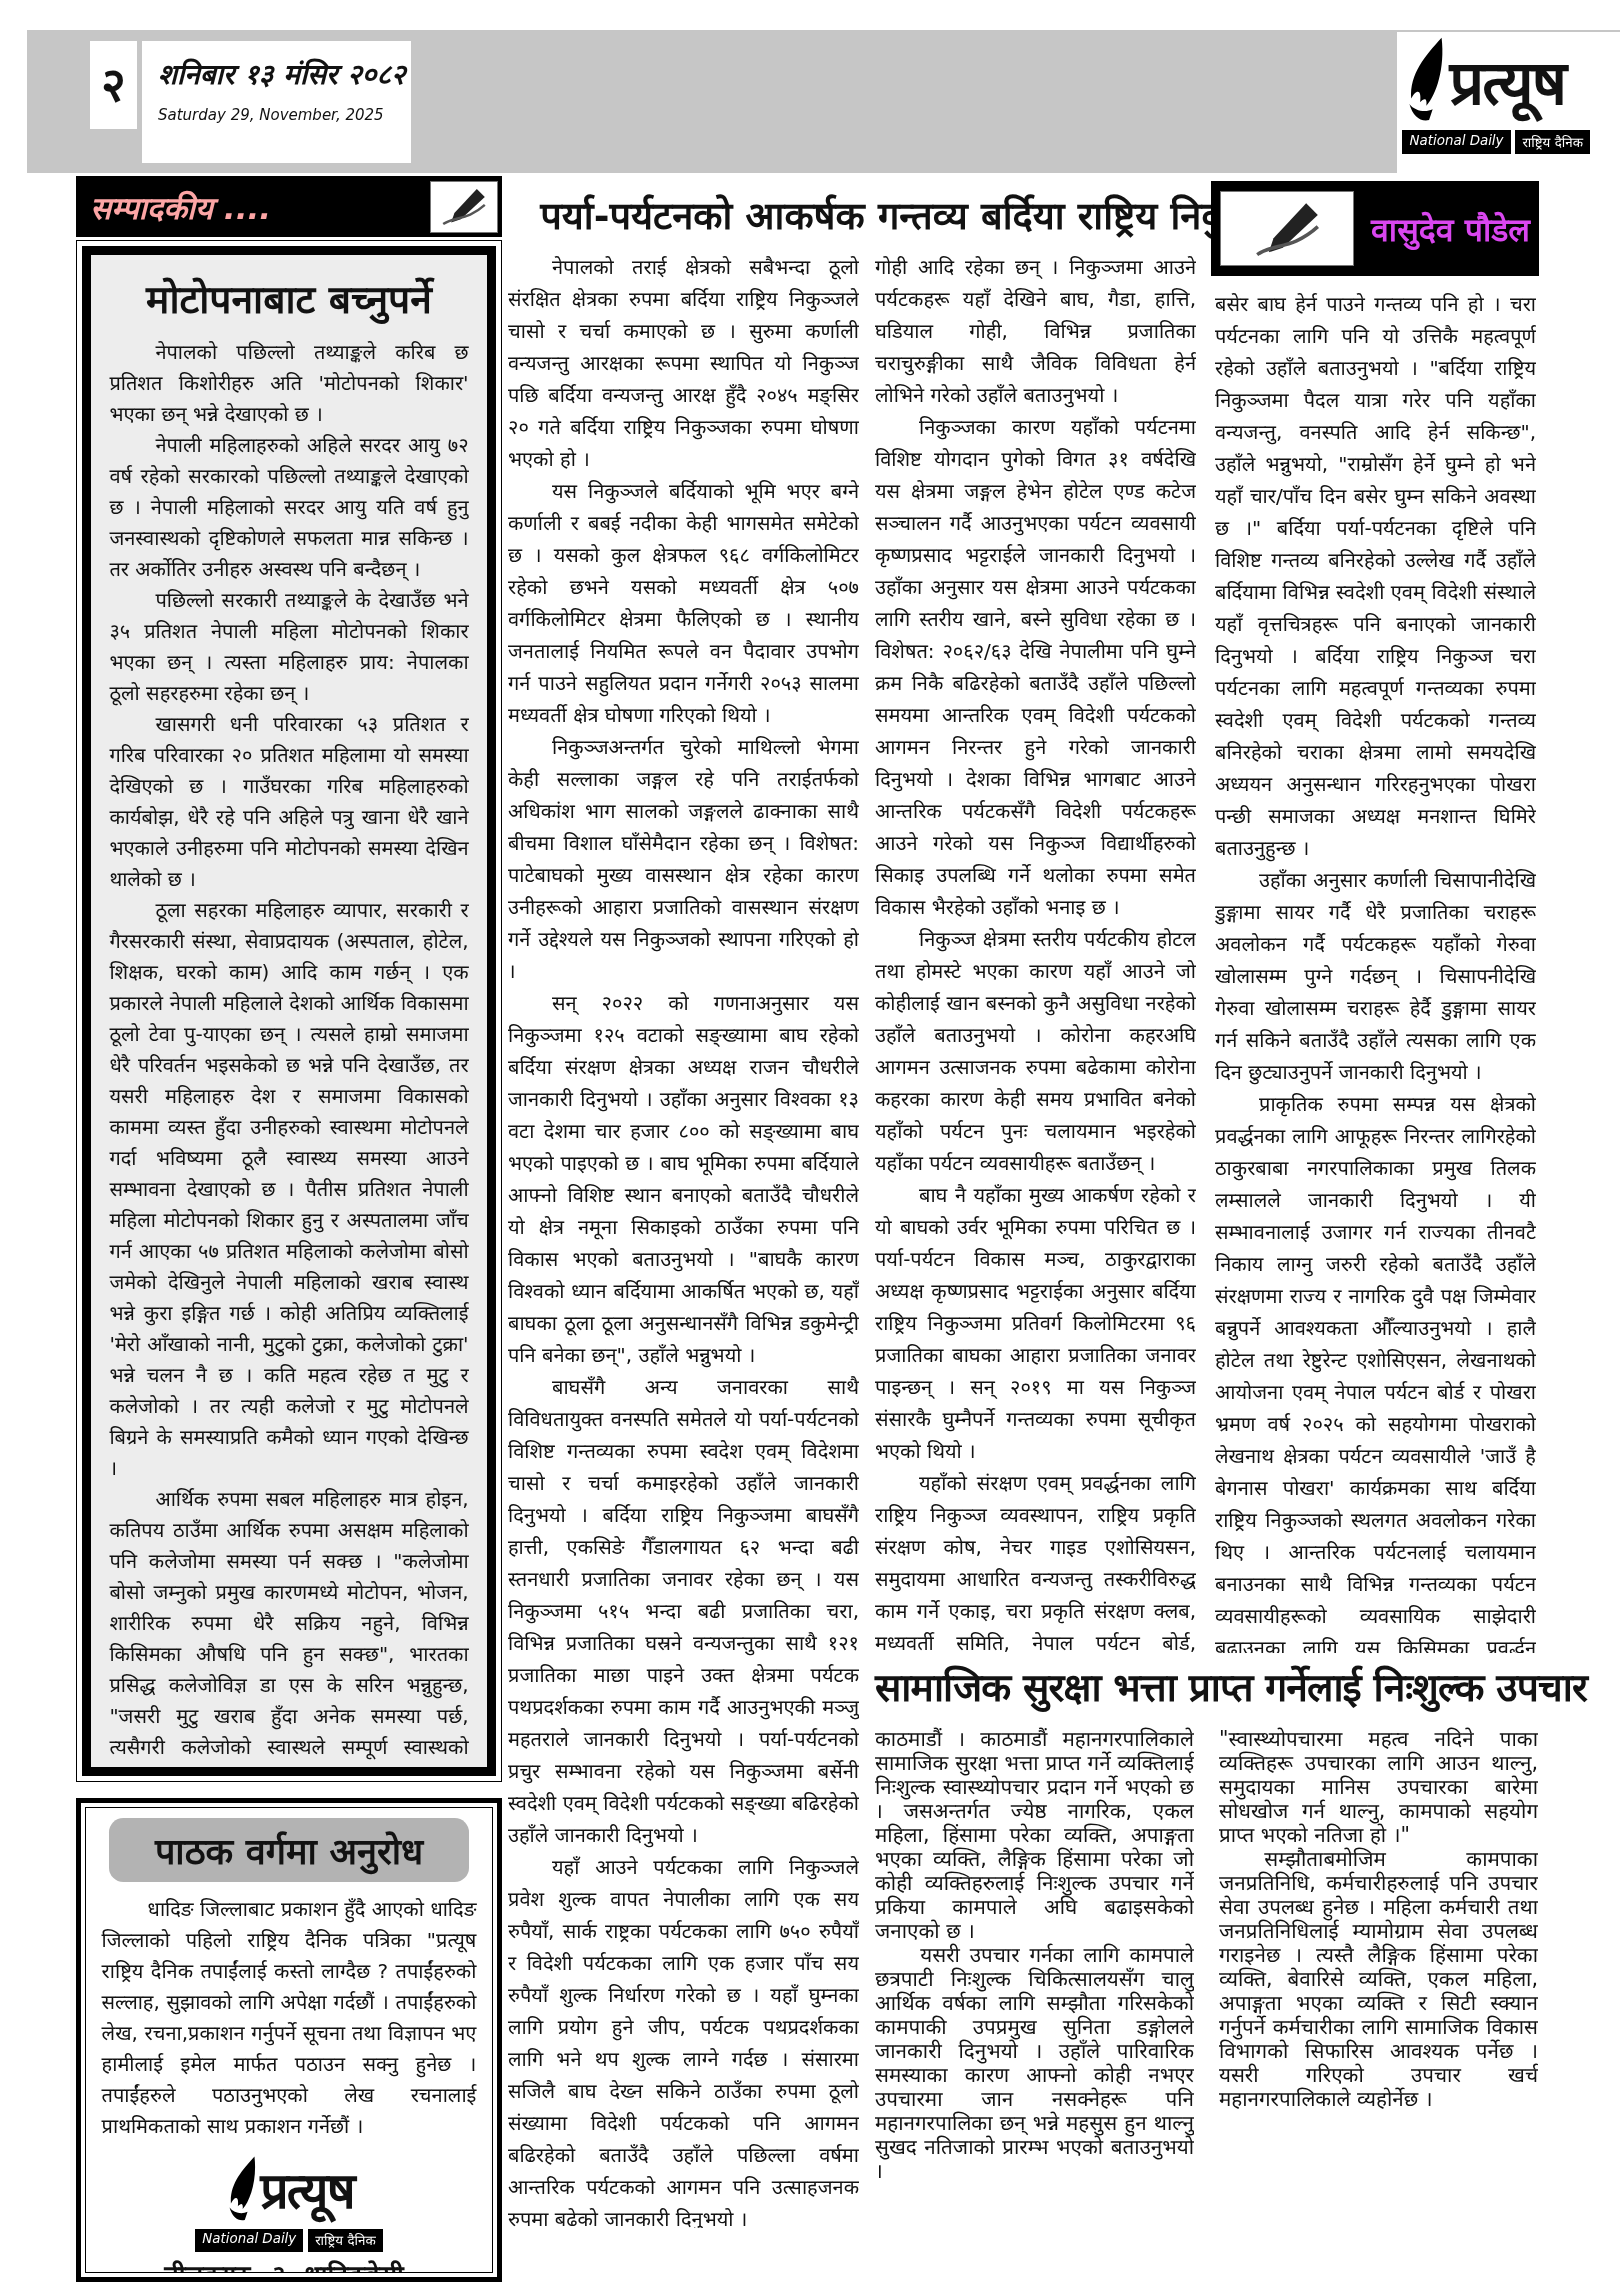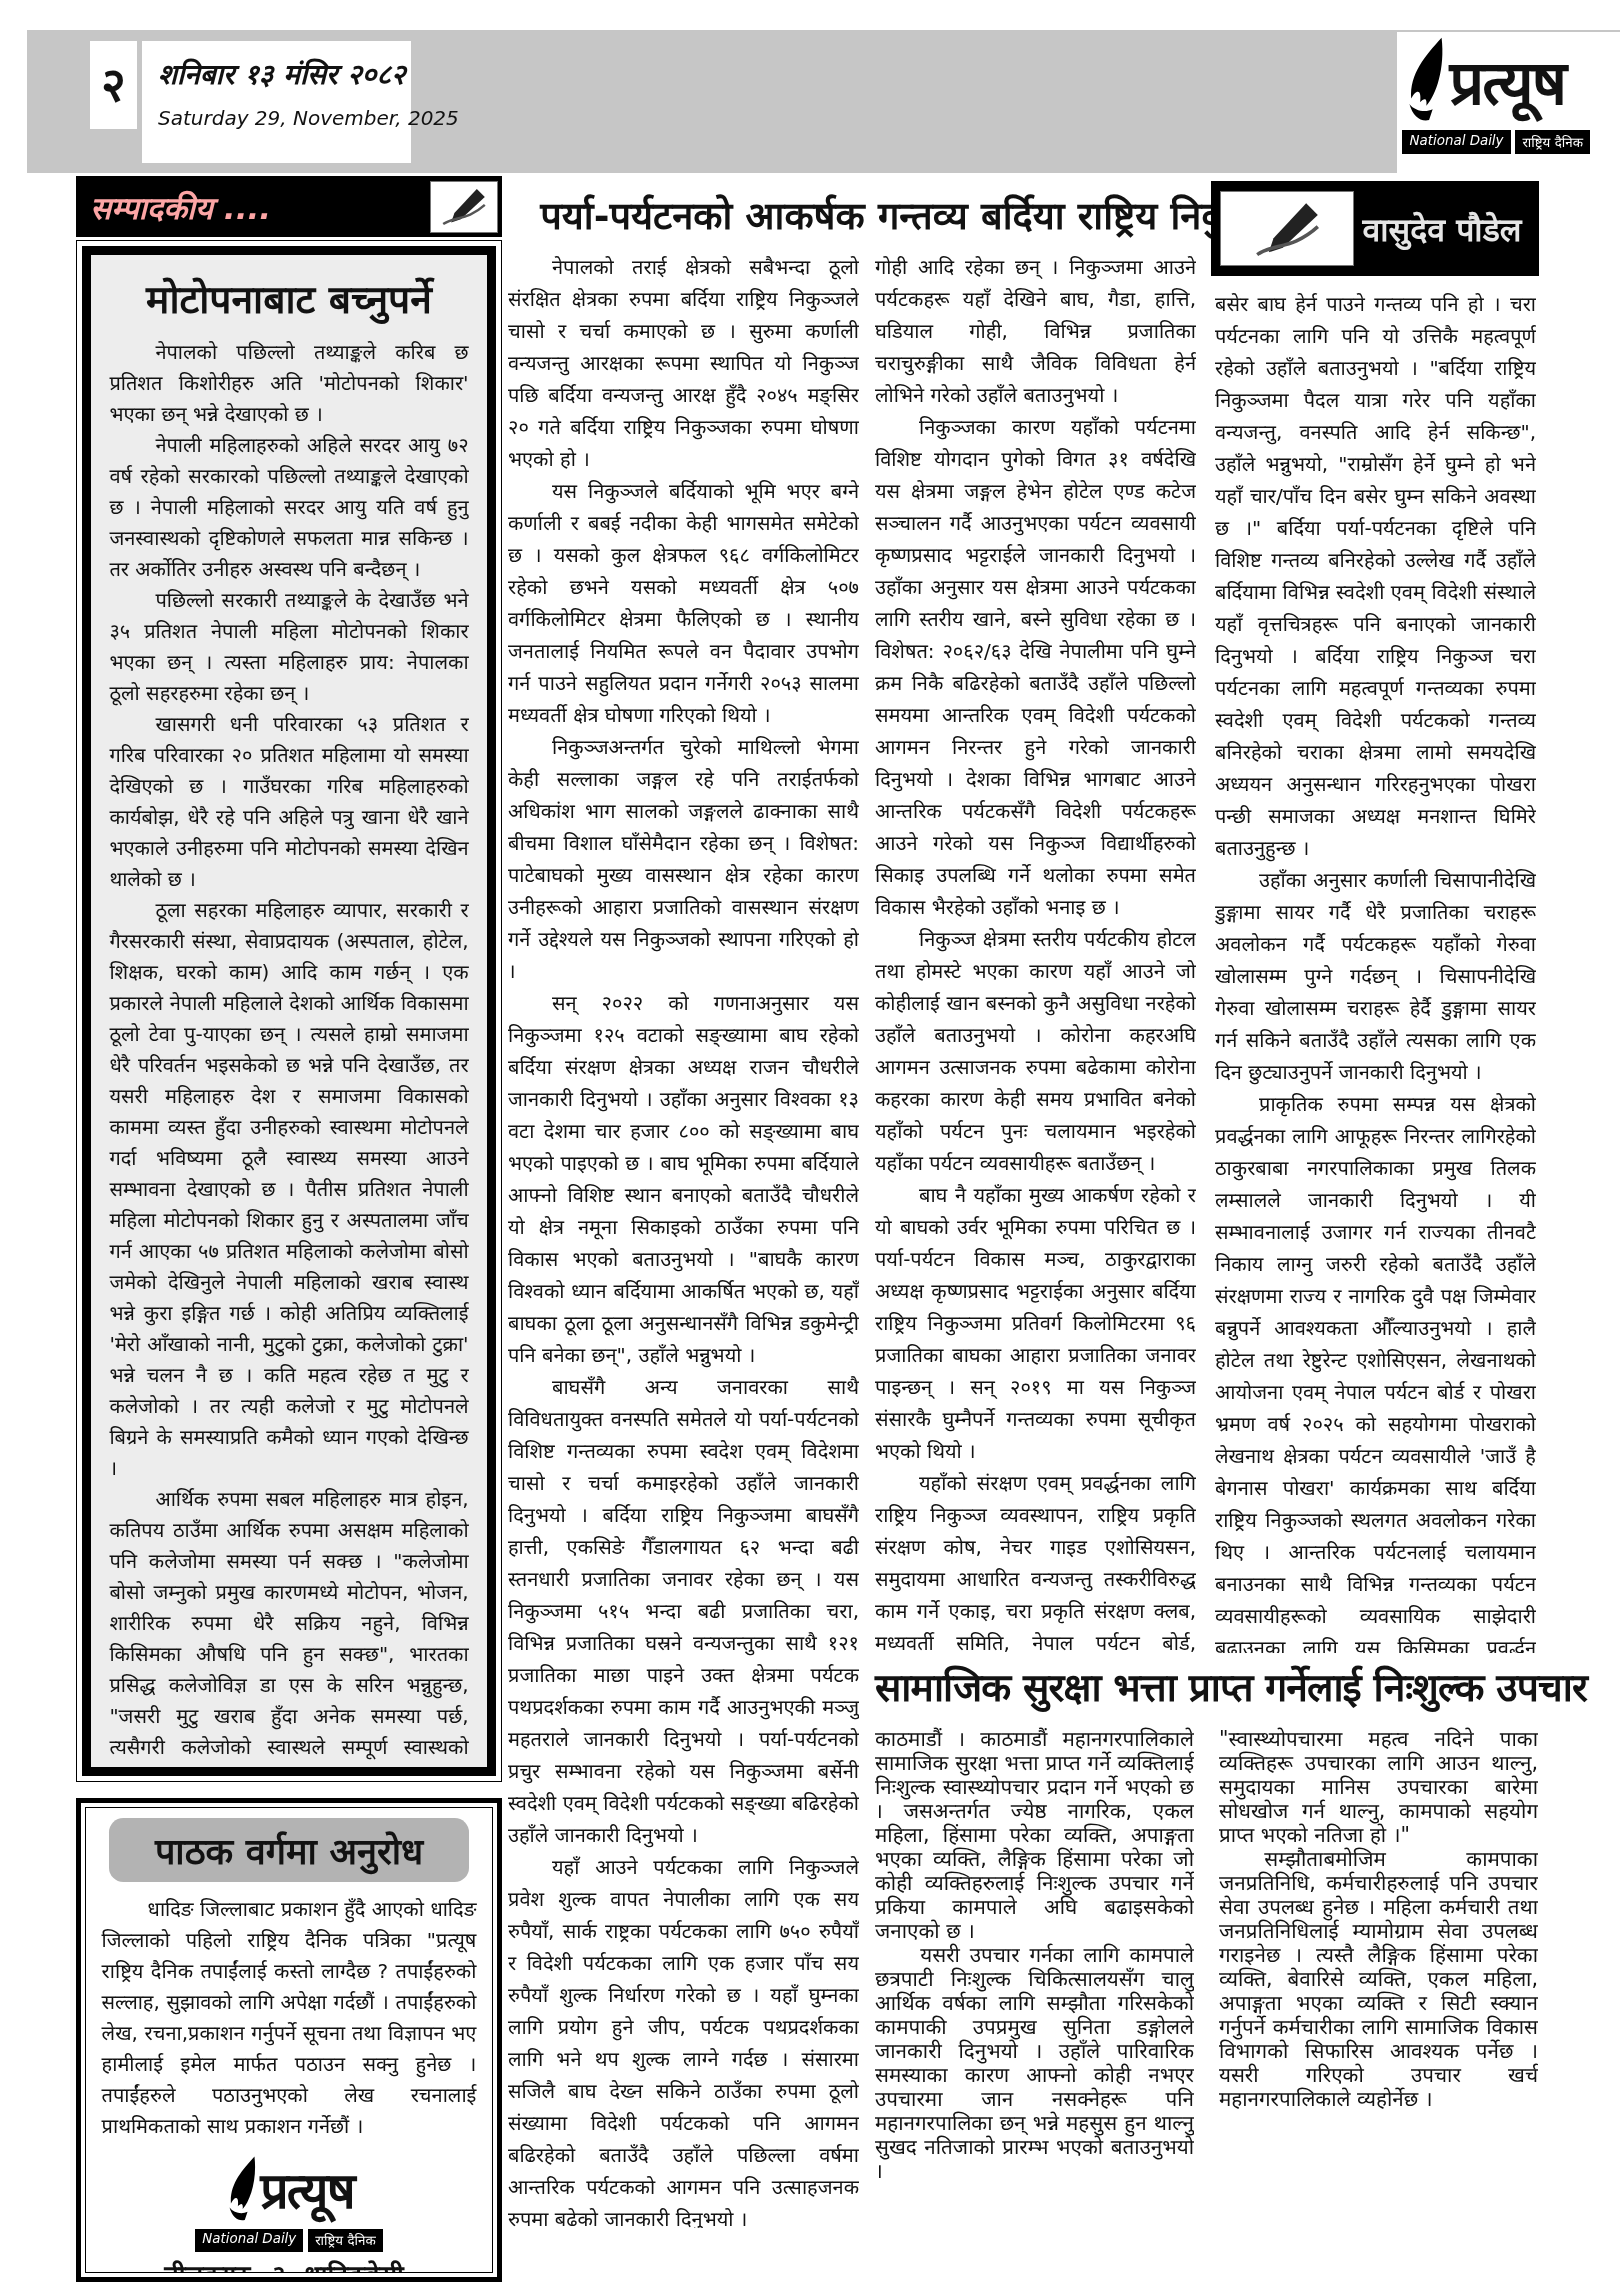--- a/index.html
+++ b/index.html
@@ -10,21 +10,21 @@
     margin:0 auto;
   }
   .abs { position:absolute; }
 
   
   .header-band { left:27px; top:30px; width:1593px; height:143px; background:#c6c6c6; }
   .pagenum { left:90px; top:41px; width:47px; height:88px; background:#fff; text-align:center;
              font-size:47px; font-weight:700; line-height:88px; }
   .datebox { left:142px; top:41px; width:269px; height:122px; background:#fff; padding:12.5px 16px; }
   .date-np { font-size:28px; font-weight:700; font-style:italic; white-space:nowrap; }
-  .date-en { font-size:20px; font-style:italic; margin-top:14.3px; white-space:nowrap; }
+  .date-en { font-size:15px; font-style:italic; margin-top:14.3px; white-space:nowrap; }
   .sectionwrap { left:673px; top:36px; width:283px; height:118px; display:flex; align-items:center; }
   .tri { width:0; height:0; border-top:15px solid transparent; border-bottom:15px solid transparent; }
   .tri-left  { border-right:21.5px solid #000; }
   .tri-right { border-left:21.5px solid #000; }
   .sectionbox { width:202px; height:118px; background:#fff; margin:0 9.9px; display:flex;
                 align-items:center; justify-content:center; font-size:42px; font-weight:800; }
   .logo-box { left:1397px; top:32px; width:224px; height:142px; background:#fff; padding:3.6px 5.4px; }
   .logo-row { display:flex; align-items:flex-start; }
   .logo-title { font-size:61px; font-weight:900; letter-spacing:-1.8px; line-height:93px; }
   .chip-row { display:flex; gap:4.5px; margin-top:1.8px; }
@@ -49,21 +49,21 @@
   .reader-logo { display:flex; justify-content:center; align-items:flex-start; margin-top:12.5px; }
   .reader-logo .logo-title { font-size:50px; line-height:72px; }
   .reader-center { text-align:center; }
   .reader-addr, .reader-phone { font-size:26px; font-weight:700; margin-top:3.6px; }
 
   
   .main-headline { left:506px; top:188px; width:806px; text-align:center; font-size:38px; font-weight:800;
                    white-space:nowrap; }
   .byline-box { left:1211px; top:181px; width:328px; height:95px; background:#000; display:flex; align-items:center; }
   .byline-box .penbox { width:134px; height:75px; margin-left:9px; }
-  .byline-name { flex:1; color:#e5e5e5; text-align:center; font-size:32px; font-weight:700; padding-right:9px; }
+  .byline-name { flex:1; color:#d946ef; text-align:right; font-size:32px; font-weight:700; padding-right:9px; }
 
   .col { overflow:hidden; }
   .col p { font-size:20px; line-height:32px; text-align:justify; text-indent:2.2em; }
   .col[data-cont="true"] p:first-child { text-indent:0; }
   .colA { left:508px; top:251px; width:351px; height:1977px; }
   .colB { left:875px; top:251px; width:321px; height:1402px; }
   .colC { left:1215px; top:288px; width:321px; height:1365px; }
 
   
   .second { left:875px; top:1659px; width:663px; height:582px; }

